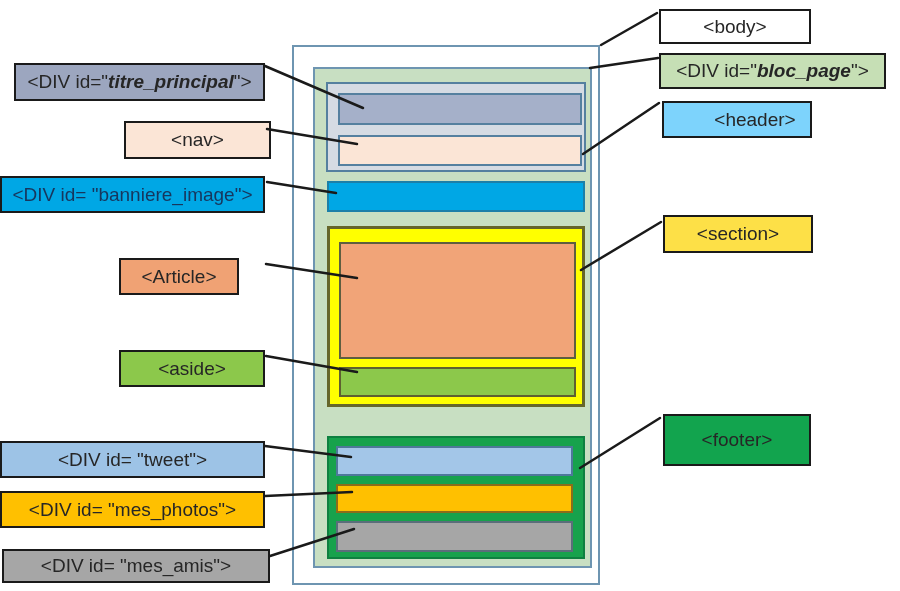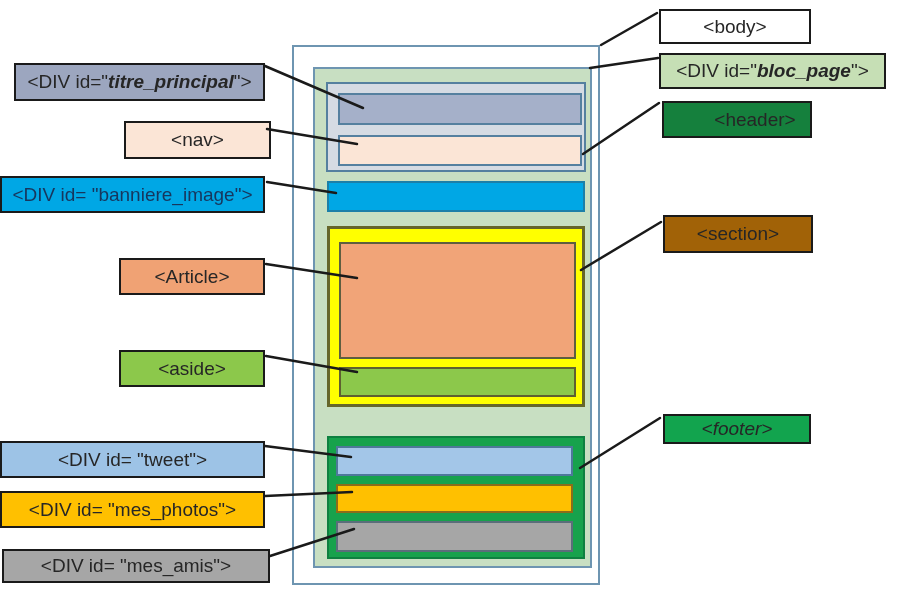--- a/index.html
+++ b/index.html
@@ -49,30 +49,30 @@
   .wf-aside     { left:9px;   top:138px; width:237px; height:30px;  border:2px solid #5E6030; }
   .wf-footer    { left:12px;  top:367px; width:258px; height:123px; border:2px solid #0E8040; }
   .wf-tweet     { left:7px;   top:8px;   width:237px; height:30px;  border:2px solid #4E7899; }
   .wf-photos    { left:7px;   top:46px;  width:237px; height:29px;  border:2px solid #8A6D1A; }
   .wf-amis      { left:7px;   top:83px;  width:237px; height:31px;  border:2px solid #5A6E7A; }
 
   
   #lab-titre    { left:14px;  top:63px;  width:251px; height:38px; }
   #lab-nav      { left:124px; top:121px; width:147px; height:38px; }
   #lab-banniere { left:0px;   top:176px; width:265px; height:37px; }
-  #lab-article  { left:119px; top:258px; width:146px; height:37px; }
+  #lab-article  { left:119px; top:258px; width:120px; height:37px; }
   #lab-aside    { left:119px; top:350px; width:146px; height:37px; }
   #lab-tweet    { left:0px;   top:441px; width:265px; height:37px; }
   #lab-photos   { left:0px;   top:491px; width:265px; height:37px; }
   #lab-amis     { left:2px;   top:549px; width:268px; height:34px; }
   #lab-body     { left:659px; top:9px;   width:152px; height:35px; }
   #lab-bloc     { left:659px; top:53px;  width:227px; height:36px; }
   #lab-header   { left:662px; top:101px; width:150px; height:37px; }
   #lab-section  { left:663px; top:215px; width:150px; height:38px; }
-  #lab-footer   { left:663px; top:414px; width:148px; height:30px;font-style:italic; }
+  #lab-footer   { left:663px; top:414px; width:148px; height:52px; }
 </style>
 </head>
 <body>
 
 <div class="stage">
 
   <svg class="wires" viewBox="0 0 900 591">
       <line x1="265" y1="66" x2="363" y2="108" stroke="#1a1a1a" stroke-width="2.5" stroke-linecap="round"></line>
       <line x1="267" y1="129" x2="357" y2="144" stroke="#1a1a1a" stroke-width="2.5" stroke-linecap="round"></line>
       <line x1="267" y1="182" x2="336" y2="193" stroke="#1a1a1a" stroke-width="2.5" stroke-linecap="round"></line>
@@ -125,25 +125,25 @@
   <div class="label" id="lab-body" style="background-color: rgb(255, 255, 255); color: rgb(38, 38, 38);">
     <span>&lt;body&gt;</span>
   </div>
 
   <div class="label" id="lab-bloc" style="background-color: rgb(198, 223, 181); color: rgb(38, 38, 38);">
     <span>&lt;DIV id="</span>
       <span class="em">bloc_page</span>
       <span>"&gt;</span>
   </div>
 
-  <div class="label" id="lab-header" style="background-color: #15803d; color: rgb(38, 38, 38); padding-left: 36px;">
+  <div class="label" id="lab-header" style="background-color: #7dd3fc; color: rgb(38, 38, 38); padding-left: 36px;">
     <span>&lt;header&gt;</span>
   </div>
 
-  <div class="label" id="lab-section" style="background-color: #a16207; color: rgb(38, 38, 38);">
+  <div class="label" id="lab-section" style="background-color: #fde047; color: rgb(38, 38, 38);">
     <span>&lt;section&gt;</span>
   </div>
 
   <div class="label" id="lab-footer" style="background-color: rgb(18, 164, 78); color: rgb(38, 38, 38);">
     <span>&lt;footer&gt;</span>
   </div>
 
   <div class="wf wf-body" style="background-color: rgb(255, 255, 255);">
     <div class="wf wf-bloc-page" style="background-color: rgb(200, 223, 194);">
       <div class="wf wf-header" style="background-color: rgb(213, 219, 227);">

